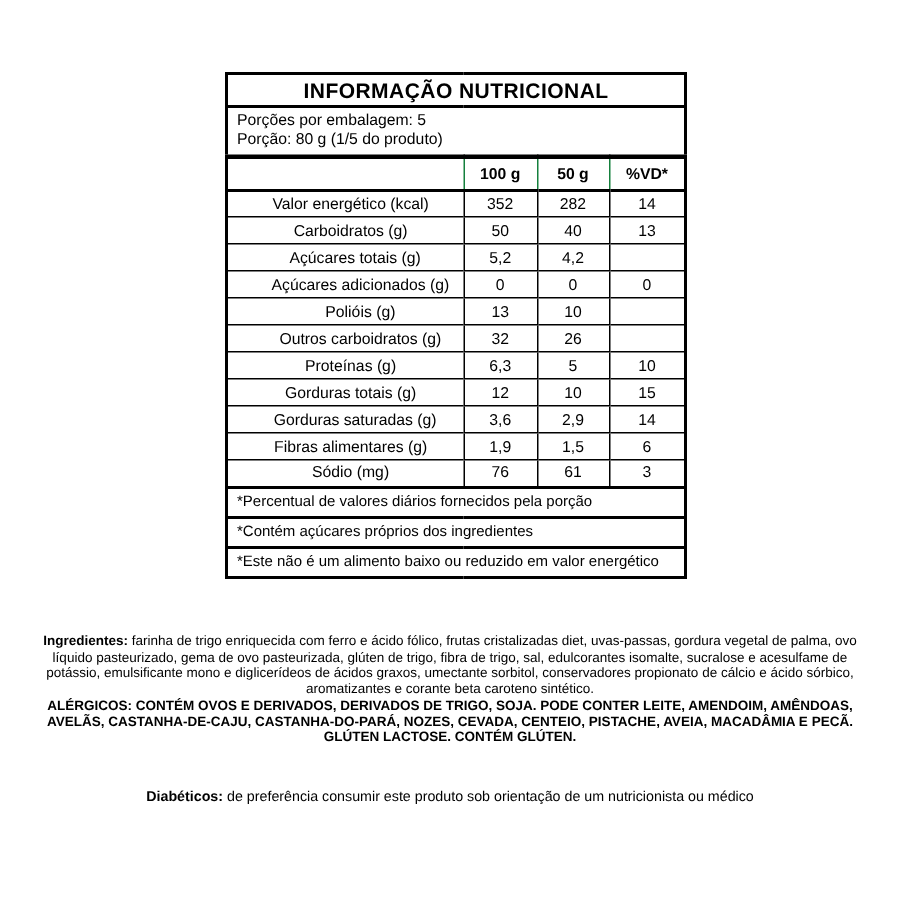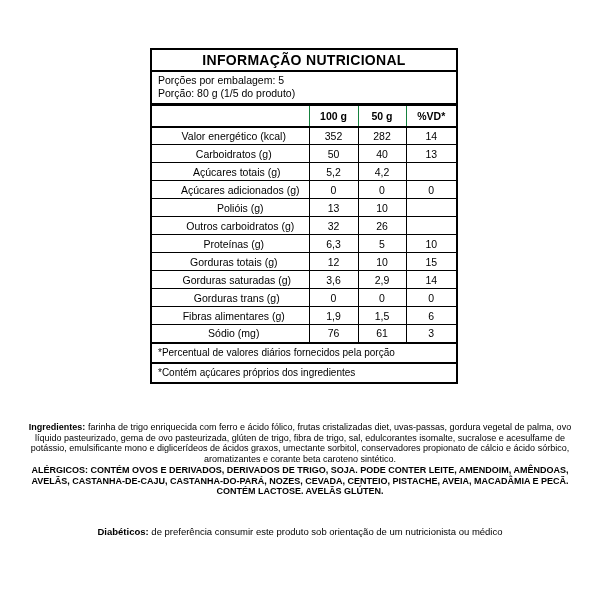--- a/index.html
+++ b/index.html
@@ -171,48 +171,45 @@
             <td class="val">10</td>
             <td class="val">15</td>
           </tr>
           <tr class="body-row">
             <td class="lbl ind1">Gorduras saturadas (g)</td>
             <td class="val">3,6</td>
             <td class="val">2,9</td>
             <td class="val">14</td>
           </tr>
           <tr class="body-row">
-            <td class="lbl ind1">Gorduras trans (g)</td>
-            <td class="val">0</td>
-            <td class="val">0</td>
-            <td class="val">0</td>
-          </tr>
-          <tr class="body-row">
             <td class="lbl ind0">Fibras alimentares (g)</td>
             <td class="val">1,9</td>
             <td class="val">1,5</td>
             <td class="val">6</td>
           </tr>
           <tr class="body-row">
             <td class="lbl ind0">Sódio (mg)</td>
             <td class="val">76</td>
             <td class="val">61</td>
             <td class="val">3</td>
           </tr>
           <tr class="foot-row">
             <td colspan="4">*Percentual de valores diários fornecidos pela porção</td>
           </tr>
           <tr class="foot-row">
             <td colspan="4">*Contém açúcares próprios dos ingredientes</td>
           </tr>
+          <tr class="foot-row">
+            <td colspan="4">*Este não é um alimento baixo ou reduzido em valor energético</td>
+          </tr>
         </tbody>
     </table>
   </div>
 
   <div class="bottom-text">
     <div class="ingredients"><b>Ingredientes:</b><span> farinha de trigo enriquecida com ferro e ácido fólico, frutas cristalizadas diet, uvas-passas, gordura vegetal de palma, ovo líquido pasteurizado, gema de ovo pasteurizada, glúten de trigo, fibra de trigo, sal, edulcorantes isomalte, sucralose e acesulfame de potássio, emulsificante mono e diglicerídeos de ácidos graxos, umectante sorbitol, conservadores propionato de cálcio e ácido sórbico, aromatizantes e corante beta caroteno sintético.</span></div>
     <div class="allergens">ALÉRGICOS: CONTÉM OVOS E DERIVADOS, DERIVADOS DE TRIGO, SOJA. PODE CONTER LEITE, AMENDOIM, AMÊNDOAS, AVELÃS, CASTANHA-DE-CAJU, CASTANHA-DO-PARÁ, NOZES, CEVADA, CENTEIO, PISTACHE, AVEIA, MACADÂMIA E PECÃ.</div>
-    <div class="lactose-line">CONTÉM LACTOSE. AVELÃS GLÚTEN.</div>
+    <div class="lactose-line">GLÚTEN LACTOSE. CONTÉM GLÚTEN.</div>
   </div>
 
   <div class="diabetics"><b>Diabéticos:</b><span> de preferência consumir este produto sob orientação de um nutricionista ou médico</span></div>
 
 </div>
 
 </body></html>

